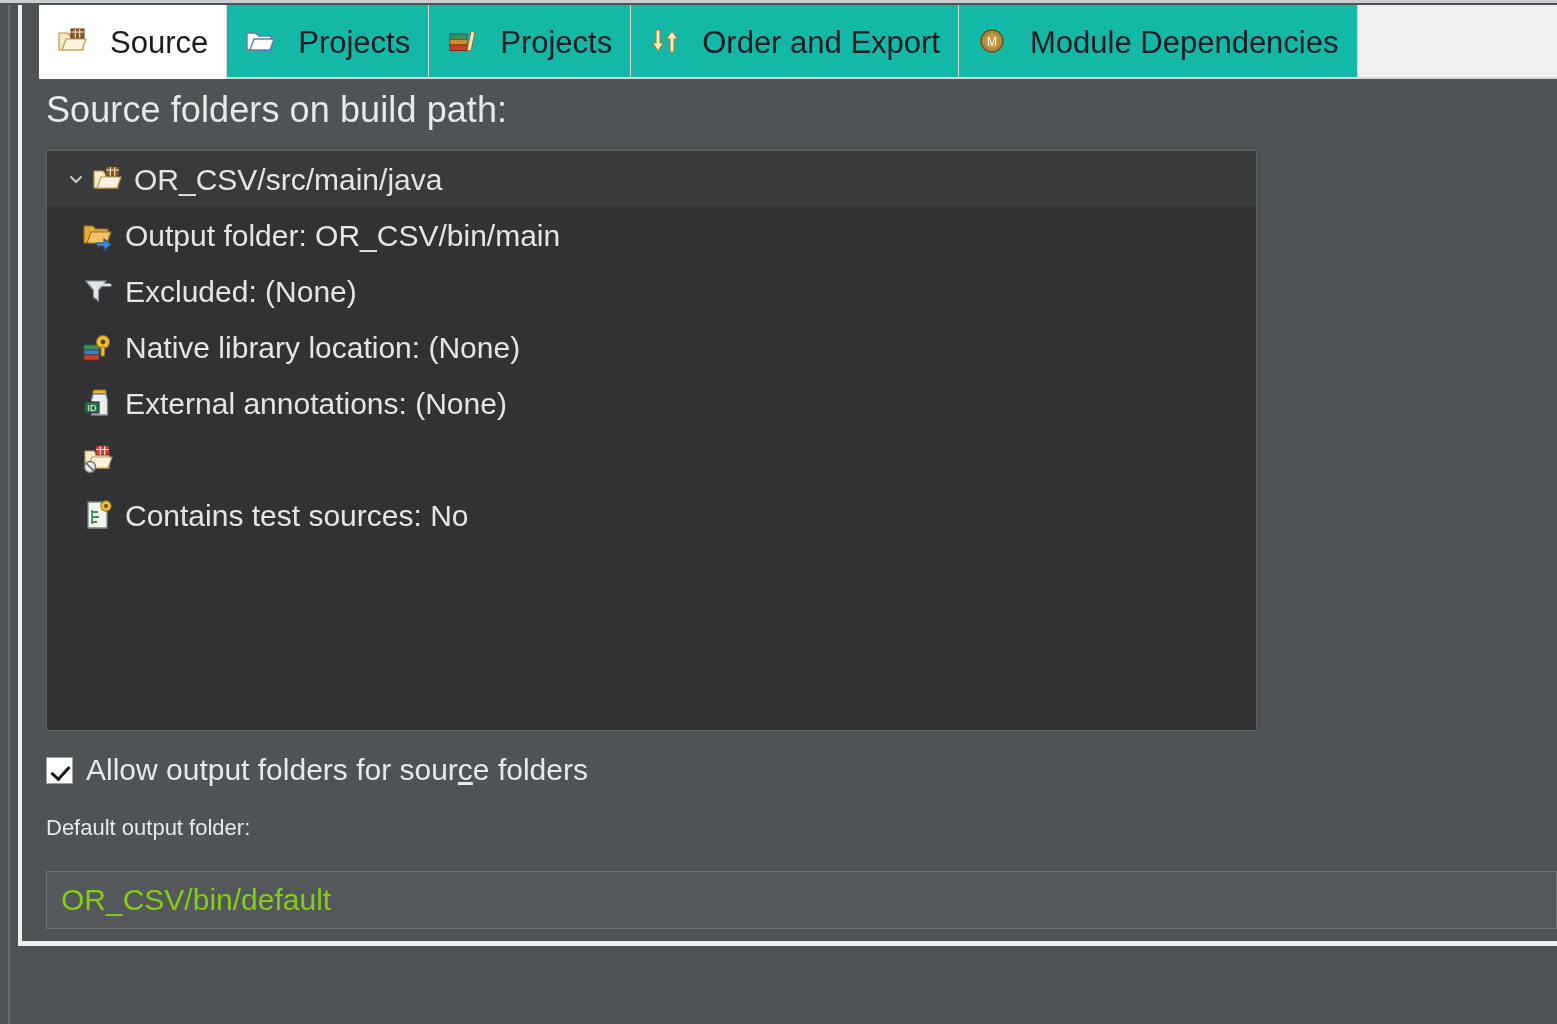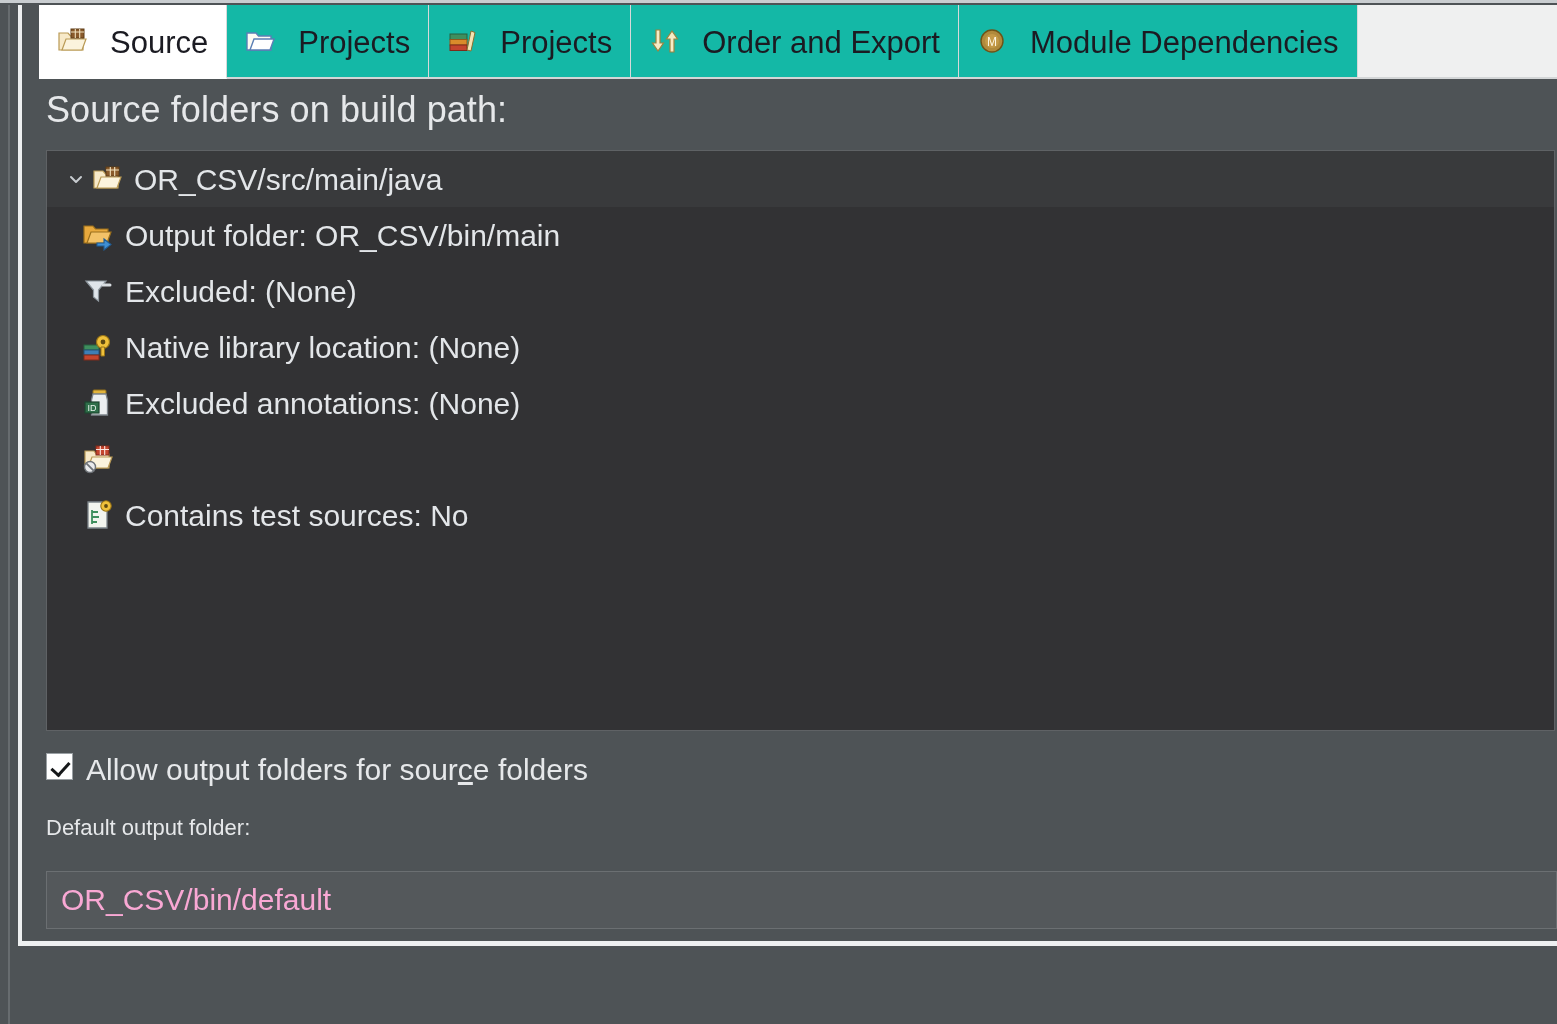--- a/index.html
+++ b/index.html
@@ -92,21 +92,21 @@
     left: 24px; top: 84px;
     font-size: 36px;
     color: #e6e8ea;
     letter-spacing: .1px;
   }
 
   
   #tree {
     position: absolute;
     left: 24px; top: 145px;
-    width: 1509px;
+    width: 1211px;
     height: 581px;
     background: #323234;
     border: 1px solid #5f6265;
     overflow: hidden;
   }
   .row {
     position: relative;
     height: 56px;
     display: flex;
     align-items: center;
@@ -135,21 +135,21 @@
     position: relative;
     display: block;
   }
   .row-text { line-height: 1; position: relative; top: 1px; }
 
   
   #allow-row {
     position: absolute;
     left: 24px; top: 748px;
     display: flex;
-    align-items: flex-start;
+    align-items: center;
     gap: 13px;
   }
   .checkbox {
     width: 27px; height: 27px;
     background: #ffffff;
     border: 1px solid #9aa0a4;
     position: relative;
     flex: 0 0 27px;
   }
   .checkbox::after {
@@ -178,21 +178,21 @@
     position: absolute;
     left: 24px; top: 866px;
     width: 1511px;
     height: 58px;
     background: #54585b;
     border: 1px solid #6b6f72;
     display: flex;
     align-items: center;
     padding-left: 14px;
     font-size: 30px;
-    color: #f9a8d4;
+    color: #84cc16;
     cursor: text;
   }
 </style>
 </head>
 <body>
 
 <div id="root">
 
   <div class="top-rule"></div>
   <div class="top-rule2"></div>
@@ -319,21 +319,21 @@
 
       <div class="row child">
         <span class="row-icon">
           <svg width="32" height="32" viewBox="0 0 32 32">
             <rect x="11" y="3" width="13" height="4" rx="1" fill="#e2b43c" stroke="#94711b" stroke-width="1"></rect>
             <path d="M11 7 L24 7 L25.5 13 L25.5 28 L9.5 28 L9.5 13 Z" fill="#eceff1" stroke="#7d858b" stroke-width="1.3"></path>
             <rect x="3" y="15" width="14" height="11" fill="#2f6f4a" stroke="#1d4730" stroke-width="1.2"></rect>
             <text x="10" y="24" font-size="9" fill="#eaf5ee" text-anchor="middle" font-family="Liberation Sans, sans-serif">ID</text>
           </svg>
         </span>
-        <span class="row-text">Excluded annotations: (None)</span>
+        <span class="row-text">External annotations: (None)</span>
       </div>
 
       <div class="row child">
         <span class="row-icon">
           <svg width="32" height="32" viewBox="0 0 32 32">
             <path d="M3 25 L3 8 L12 8 L14.5 11 L27 11 L27 25 Z" fill="#f7e9c8" stroke="#b99a55" stroke-width="1.2"></path>
             <path d="M6 25 L10 14 L30 14 L26 25 Z" fill="#fbf3dd" stroke="#b99a55" stroke-width="1.2"></path>
             <rect x="14" y="3" width="13" height="9" fill="#c4452e" stroke="#7e2b1b" stroke-width="1"></rect>
             <path d="M14 6.5 H27 M18.3 3 V12 M22.7 3 V12" stroke="#fbe6e0" stroke-width="1.1"></path>
             <circle cx="8" cy="24" r="5.5" fill="#e9eaec" stroke="#6d7277" stroke-width="1.4"></circle>

